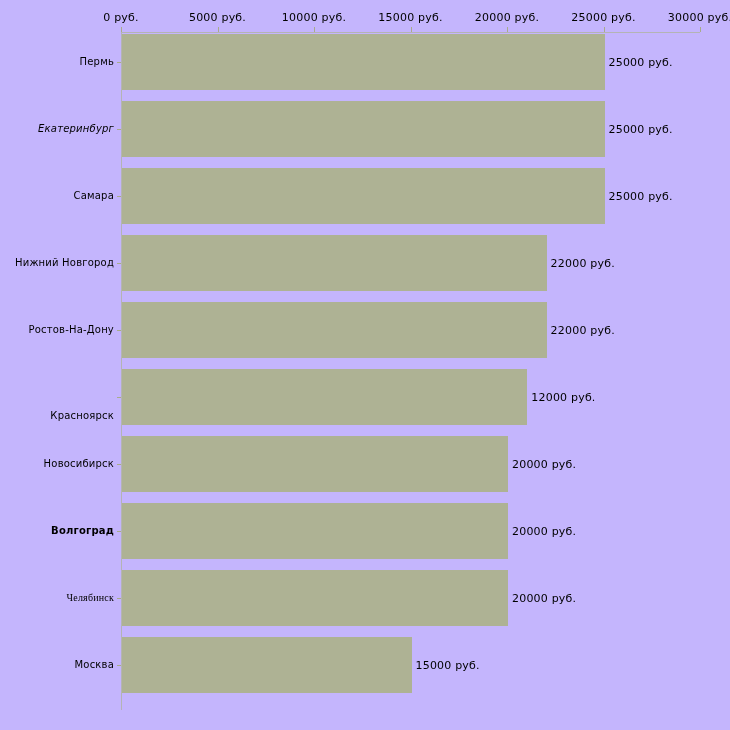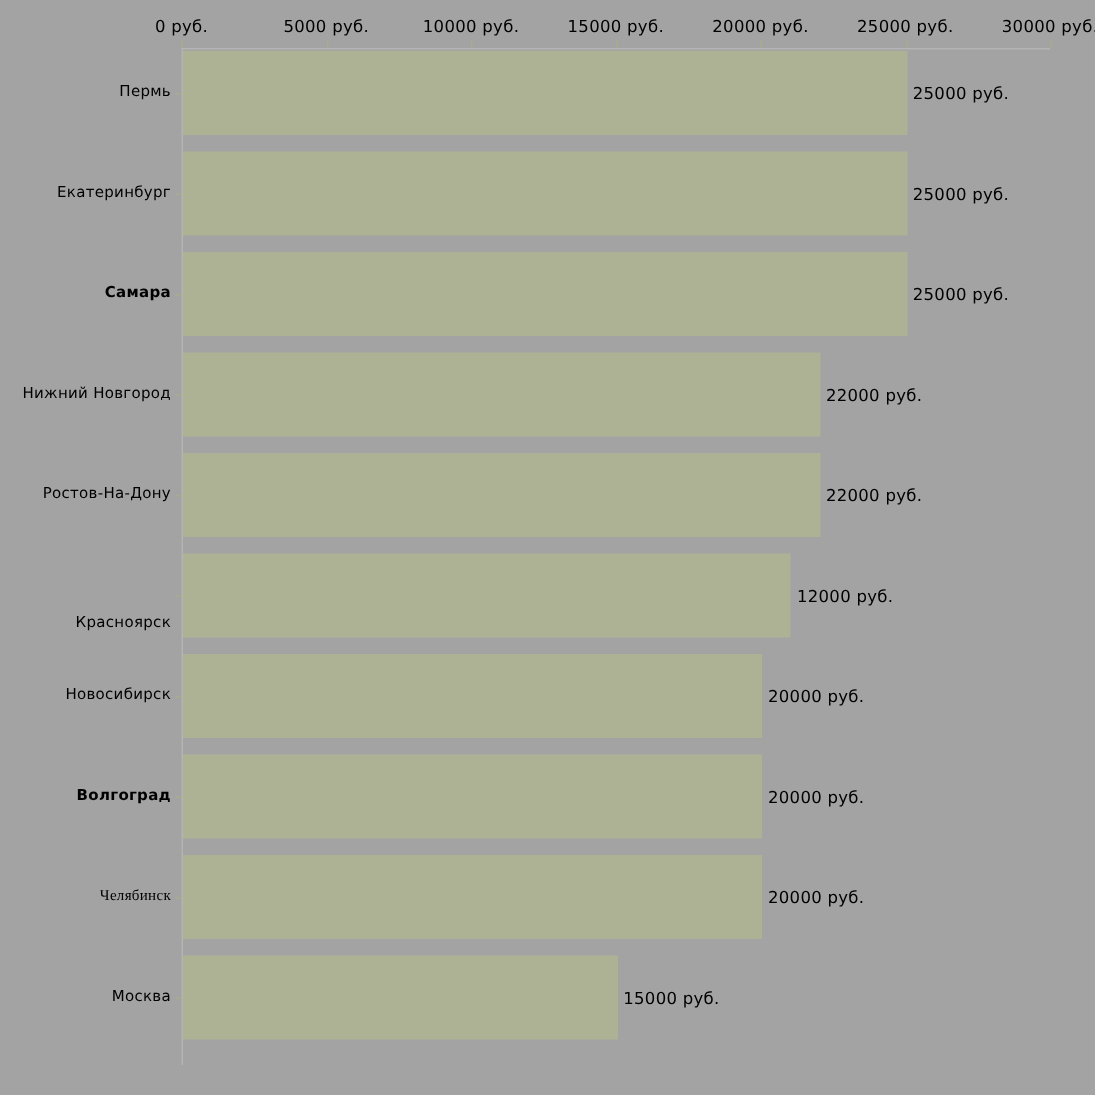--- a/index.html
+++ b/index.html
@@ -12,21 +12,21 @@
     width: 730px;
     height: 730px;
     font-family: "DejaVu Sans", sans-serif;
     -webkit-font-smoothing: antialiased;
     overflow: hidden;
   }
   #chart-root {
     position: relative;
     width: 730px;
     height: 730px;
-    background: #a3a3a3;
+    background: #c4b5fd;
   }
 
   
   #x-axis-labels {
     position: absolute;
     left: 0;
     top: 11px;
     width: 730px;
     height: 16px;
   }
@@ -125,22 +125,22 @@
       <div class="y-tick-mark" style="left: 117px; top: 263px; background: rgb(168, 172, 140);"></div>
       <div class="y-tick-mark" style="left: 117px; top: 330px; background: rgb(168, 172, 140);"></div>
       <div class="y-tick-mark" style="left: 117px; top: 397px; background: rgb(168, 172, 140);"></div>
       <div class="y-tick-mark" style="left: 117px; top: 464px; background: rgb(168, 172, 140);"></div>
       <div class="y-tick-mark" style="left: 117px; top: 531px; background: rgb(168, 172, 140);"></div>
       <div class="y-tick-mark" style="left: 117px; top: 598px; background: rgb(168, 172, 140);"></div>
       <div class="y-tick-mark" style="left: 117px; top: 665px; background: rgb(168, 172, 140);"></div>
     </div>
   <div id="category-labels">
       <div class="cat-label" style="right: 616px; top: 56px; text-align: center;">Пермь</div>
-      <div class="cat-label" style="right: 616px; top: 123px;">Екатеринбург</div>
-      <div class="cat-label" style="right: 616px; top: 190px; font-weight: bold;">Самара</div>
+      <div class="cat-label" style="right: 616px; top: 123px; font-style: italic;">Екатеринбург</div>
+      <div class="cat-label" style="right: 616px; top: 190px;">Самара</div>
       <div class="cat-label" style="right: 616px; top: 257px; text-align: right;">Нижний Новгород</div>
       <div class="cat-label" style="right: 616px; top: 324px;">Ростов-На-Дону</div>
       <div class="cat-label" style="right: 616px; top: 410px;">Красноярск</div>
       <div class="cat-label" style="right: 616px; top: 458px;">Новосибирск</div>
       <div class="cat-label" style="right: 616px; top: 525px; font-weight: bold;">Волгоград</div>
       <div class="cat-label" style="right: 616px; top: 592px; font-family: Liberation Serif, serif;">Челябинск</div>
       <div class="cat-label" style="right: 616px; top: 659px;">Москва</div>
     </div>
 
   <div id="bars-layer">

